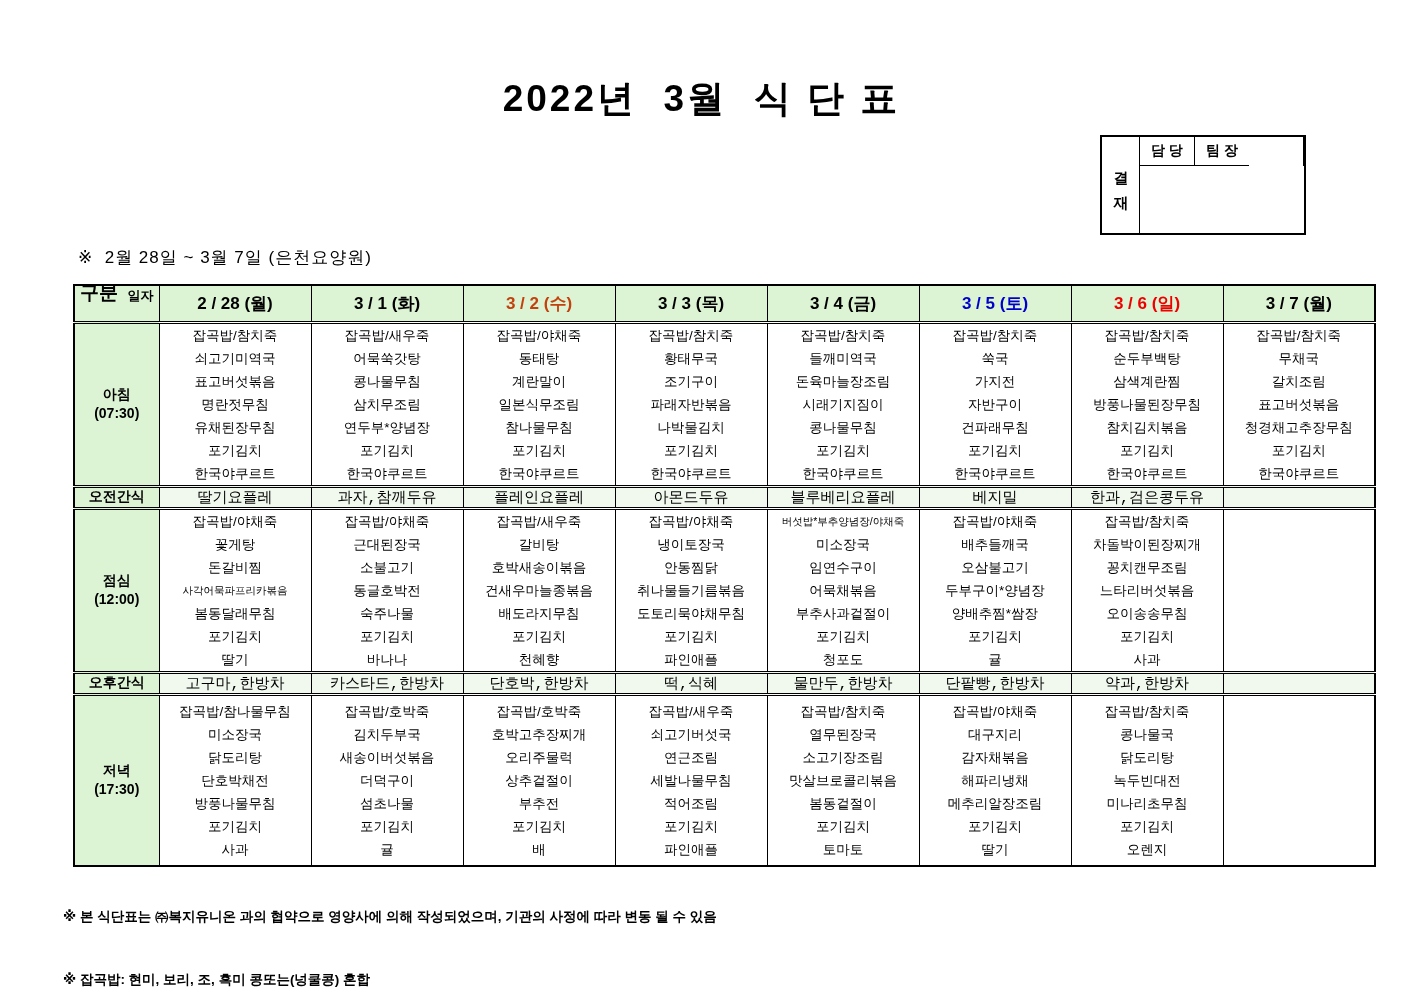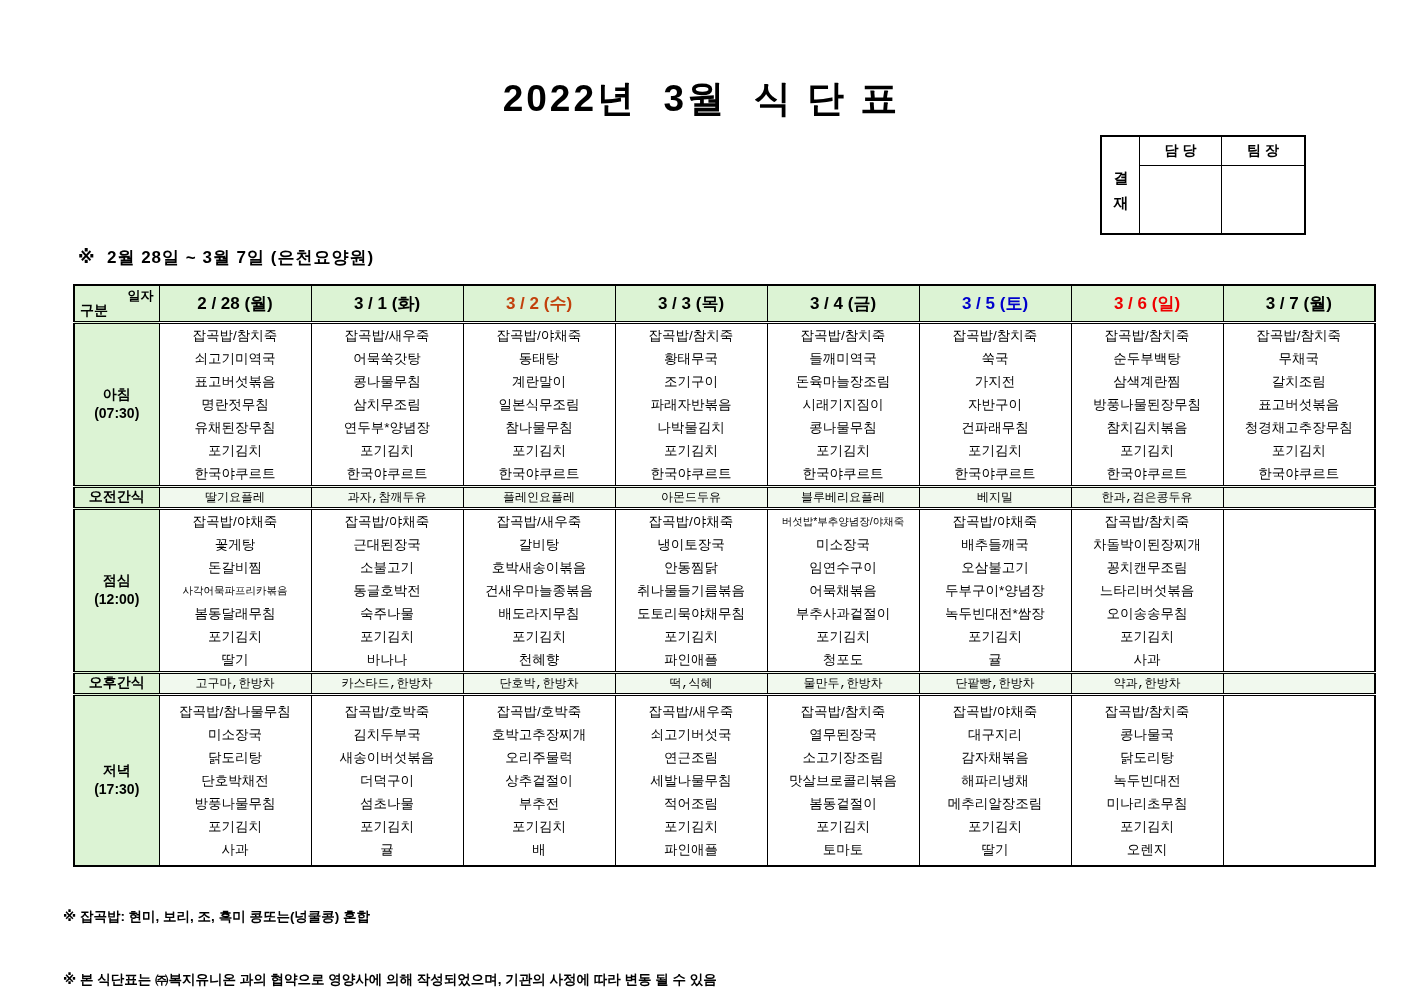--- a/index.html
+++ b/index.html
@@ -24,29 +24,29 @@
   .approval{
     position:absolute;left:1100px;top:135px;width:206px;height:100px;
     border:2px solid var(--border);display:flex;background:#fff;
   }
   .ap-stamp{
     width:38px;border-right:1px solid var(--border);
     display:flex;align-items:center;justify-content:center;
     font-weight:bold;font-size:15px;
     writing-mode:vertical-rl;text-orientation:upright;letter-spacing:10px;
   }
-  .ap-grid{flex:1;display:grid;grid-template-columns:1fr 1fr;grid-template-rows:29px 1fr;}
+  .ap-grid{flex:1;display:grid;grid-template-columns:1fr 1fr 1fr;grid-template-rows:29px 1fr;}
   .ap-head{
     display:flex;align-items:center;justify-content:center;
     font-weight:bold;font-size:14px;border-bottom:1px solid var(--border);
   }
   .ap-head.first,.ap-cell.first{border-right:1px solid var(--border);}
   .period{
     position:absolute;left:78px;top:246px;
-    font-weight:bold;font-size:17px;letter-spacing:1px;white-space:pre;
+    font-weight:normal;font-size:17px;letter-spacing:1px;white-space:pre;
   }
   
   table.menu{
     position:absolute;left:73px;top:284px;
     border-collapse:collapse;table-layout:fixed;background:#fff;
     border:2px solid var(--border);
   }
   .menu col.c-label{width:85px;}
   .menu col.c-day{width:152px;}
   .menu th,.menu td{border:1px solid var(--border);padding:0;text-align:center;vertical-align:middle;}
@@ -54,36 +54,36 @@
     height:37px;background:var(--green);
     font-size:17px;font-weight:bold;border-bottom:3px double var(--border);
     white-space:pre;
   }
   .menu tbody th{background:var(--green);font-weight:bold;font-size:14px;line-height:19px;}
   .menu tr[data-key="breakfast"]{height:161px;}
   .menu tr[data-key="lunch"]{height:161px;}
   .menu tr[data-key="dinner"]{height:172px;}
   .menu tr.snack{height:21px;}
   .menu tr.snack th{font-size:14px;}
-  .menu tr.snack td{background:var(--snack);font-size:12px;}
+  .menu tr.snack td{background:var(--snack);font-size:15px;}
   .menu tr.snack th,.menu tr.snack td{
     border-top:3px double var(--border);border-bottom:3px double var(--border);font-family:Liberation Mono, monospace;
   }
   .item{font-size:13.5px;line-height:23px;white-space:nowrap;}
   .item.small{font-size:10.5px;}
   th.corner{
     position:relative;
     background-image:linear-gradient(to bottom right,
       transparent calc(50% - 0.8px),var(--border) calc(50% - 0.8px),
       var(--border) calc(50% + 0.8px),transparent calc(50% + 0.8px));
     background-color:var(--green);
     font-family:Liberation Mono, monospace;
   }
   th.corner .c-top{position:absolute;top:1px;right:5px;font-size:13px;font-weight:bold;}
-  th.corner .c-bot{position:absolute;bottom:1px;left:5px;font-size:14px;font-weight:bold;}
+  th.corner .c-bot{position:absolute;bottom:15px;left:5px;font-size:19px;font-weight:bold;}
   .notes{
     position:absolute;left:63px;top:864px;
     font-size:13.5px;font-weight:bold;line-height:21px;white-space:pre;
   }
 </style>
 </head>
 <body>
 
 <div class="page">
 
@@ -266,21 +266,21 @@
             <div class="item">어묵채볶음</div>
             <div class="item">부추사과겉절이</div>
             <div class="item">포기김치</div>
             <div class="item">청포도</div>
           </td>
           <td>
             <div class="item">잡곡밥/야채죽</div>
             <div class="item">배추들깨국</div>
             <div class="item">오삼불고기</div>
             <div class="item">두부구이*양념장</div>
-            <div class="item">녹두빈대전*쌈장</div>
+            <div class="item">양배추찜*쌈장</div>
             <div class="item">포기김치</div>
             <div class="item">귤</div>
           </td>
           <td>
             <div class="item">잡곡밥/참치죽</div>
             <div class="item">차돌박이된장찌개</div>
             <div class="item">꽁치캔무조림</div>
             <div class="item">느타리버섯볶음</div>
             <div class="item">오이송송무침</div>
             <div class="item">포기김치</div>
@@ -368,17 +368,17 @@
             <div class="item">미나리초무침</div>
             <div class="item">포기김치</div>
             <div class="item">오렌지</div>
           </td>
           <td></td>
         </tr>
       </tbody>
   </table>
 
   <div class="notes">
+    <div>※ 본 식단표는 ㈜복지유니온 과의 협약으로 영양사에 의해 작성되었으며, 기관의 사정에 따라 변동 될 수 있음</div>
     <div>※ 잡곡밥: 현미, 보리, 조, 흑미 콩또는(넝쿨콩) 혼합</div>
-    <div>※ 본 식단표는 ㈜복지유니온 과의 협약으로 영양사에 의해 작성되었으며, 기관의 사정에 따라 변동 될 수 있음</div>
   </div>
 
 </div>
 
 </body></html>

